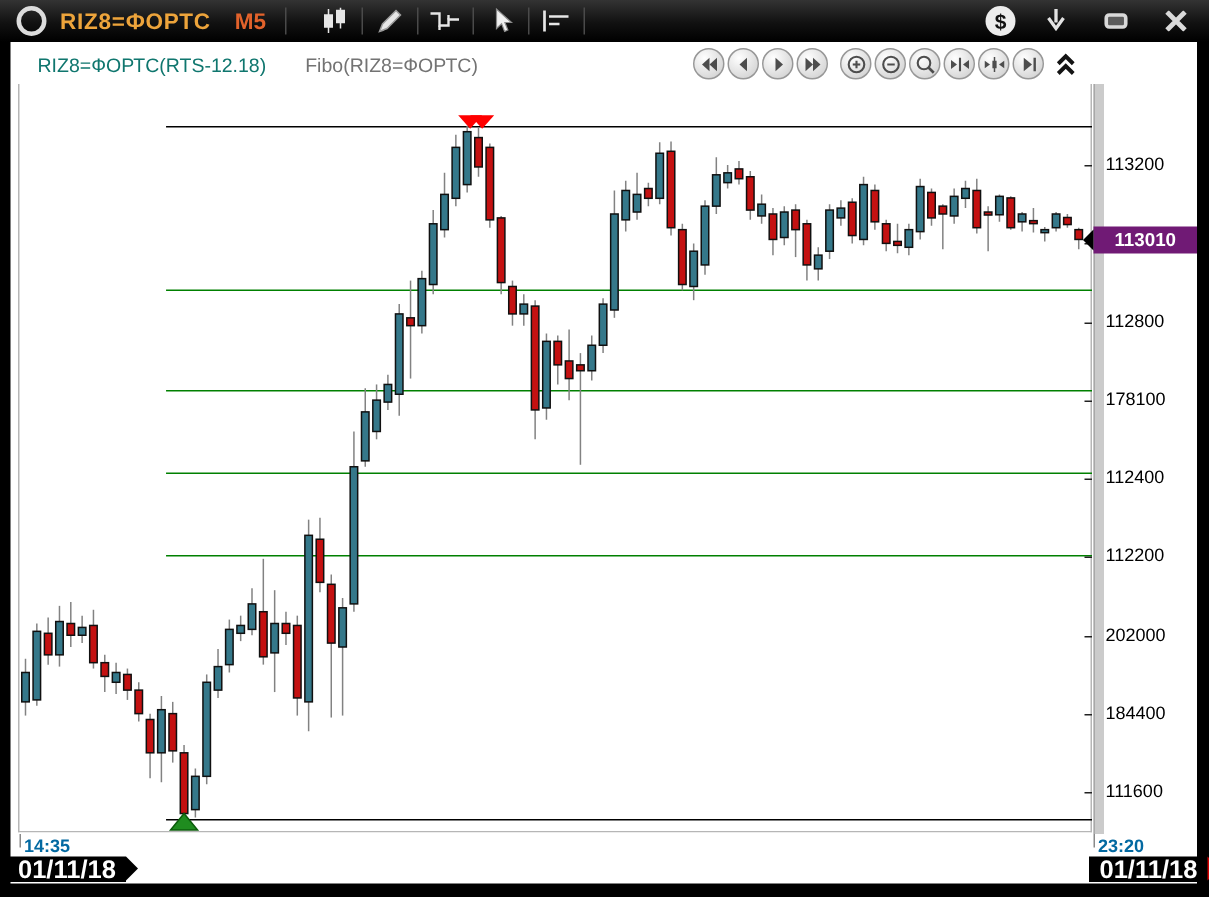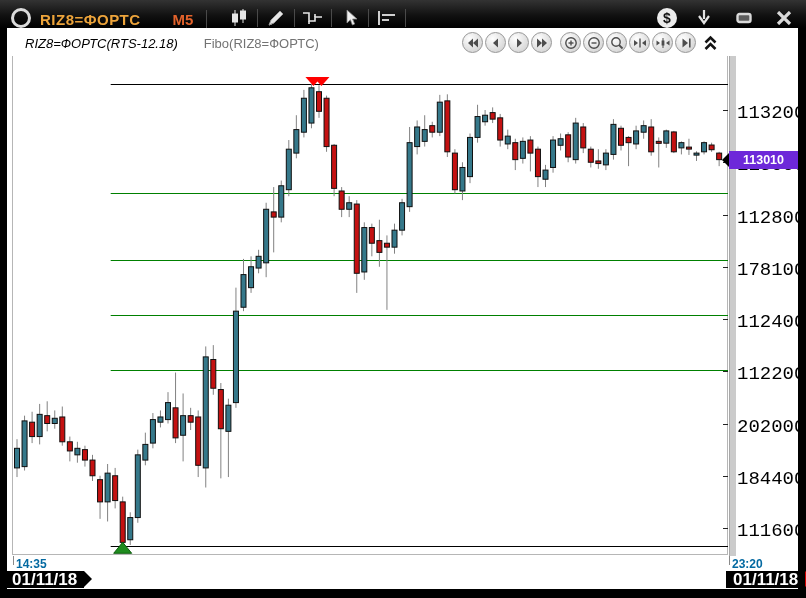--- a/index.html
+++ b/index.html
@@ -1,49 +1,49 @@
 <!DOCTYPE html>
 <html><head>
 <meta charset="utf-8">
 <style>
   html,body{margin:0;padding:0;}
   body{width:806px;height:598px;position:relative;background:#000;overflow:hidden;
        font-family:"Liberation Sans",sans-serif;}
   
   .titlebar{position:absolute;left:0;top:0;width:806px;height:28px;
             background:linear-gradient(#333 0%,#111 55%,#000 100%);
-            display:flex;align-items:flex-end;}
+            display:flex;align-items:center;}
   .logo-ring{width:14px;height:14px;border:3px solid #dcdcdc;border-radius:50%;
              margin-left:11px;flex:0 0 auto;}
   .tb-symbol{color:#eda43b;font-size:15px;font-weight:bold;margin-left:9px;letter-spacing:.5px;}
-  .tb-tf{color:#e2622b;font-size:15px;font-weight:bold;margin-left:32px;}
+  .tb-tf{color:#e2622b;font-size:15px;font-weight:bold;margin-left:16px;}
   .tb-tools{display:flex;align-items:center;margin-left:14px;}
   .tb-sep{width:1px;height:18px;background:#4a4a4a;margin:0 5px;}
   .tb-tool{width:26px;height:20px;display:flex;align-items:center;justify-content:center;cursor:default;}
   .tb-right{margin-left:auto;display:flex;align-items:center;margin-right:9px;gap:14px;}
   .dollar-btn{width:20px;height:20px;border-radius:50%;background:#ececec;color:#101010;
               font-weight:bold;font-size:14px;display:flex;align-items:center;justify-content:center;}
   
   .content{position:absolute;left:7px;top:28px;width:791px;height:561px;background:#fff;}
   .hdr{position:absolute;left:18px;top:8px;font-size:13px;white-space:nowrap;}
-  .hdr .instr{color:#000000;font-style:italic;}
+  .hdr .instr{color:#0f766e;}
   .hdr .indic{color:#737373;margin-left:26px;}
   .nav{position:absolute;left:455px;top:4px;display:flex;align-items:center;gap:2px;}
   .navbtn{width:21px;height:21px;border-radius:50%;
           background:radial-gradient(circle at 35% 30%,#fefefe,#cbcbcb);
           border:1px solid #979797;display:flex;align-items:center;justify-content:center;
           box-sizing:border-box;}
   .navbtn.grp{margin-left:6px;}
   .collapse{width:17px;height:21px;display:flex;align-items:center;justify-content:center;margin-left:4px;}
   
   .plot{position:absolute;left:5px;top:28px;width:716px;height:499px;}
   .axis-strip{position:absolute;left:722px;top:28px;width:6px;height:500px;background:#cbcbcb;
               border-left:1px solid #a8a8a8;}
-  .ylab{position:absolute;left:730px;font-size:19px;color:#000;width:58px;font-family:Liberation Mono, monospace;}
-  .price-tag{position:absolute;left:722px;width:69px;height:18px;background:#6d28d9;color:#fff;
+  .ylab{position:absolute;left:730px;font-size:12px;color:#000;width:58px;}
+  .price-tag{position:absolute;left:722px;width:69px;height:18px;background:#701a75;color:#fff;
              font-size:12.5px;font-weight:bold;display:flex;align-items:center;justify-content:center;}
   .price-tag:before{content:"";position:absolute;left:-7px;top:2px;
              border-top:7px solid transparent;border-bottom:7px solid transparent;
              border-right:7px solid #000;}
   
   .tick{position:absolute;width:1px;height:9px;background:#8a8a8a;top:528px;}
   .time-lab{position:absolute;top:529px;font-size:12px;font-weight:bold;color:#0369a1;}
   .date-tag{position:absolute;top:543px;height:17px;background:#000;color:#fff;
             font-size:17px;font-weight:bold;display:flex;align-items:center;padding:0 7px;}
   .date-tag .arr{position:absolute;right:-8px;top:0;width:0;height:0;

